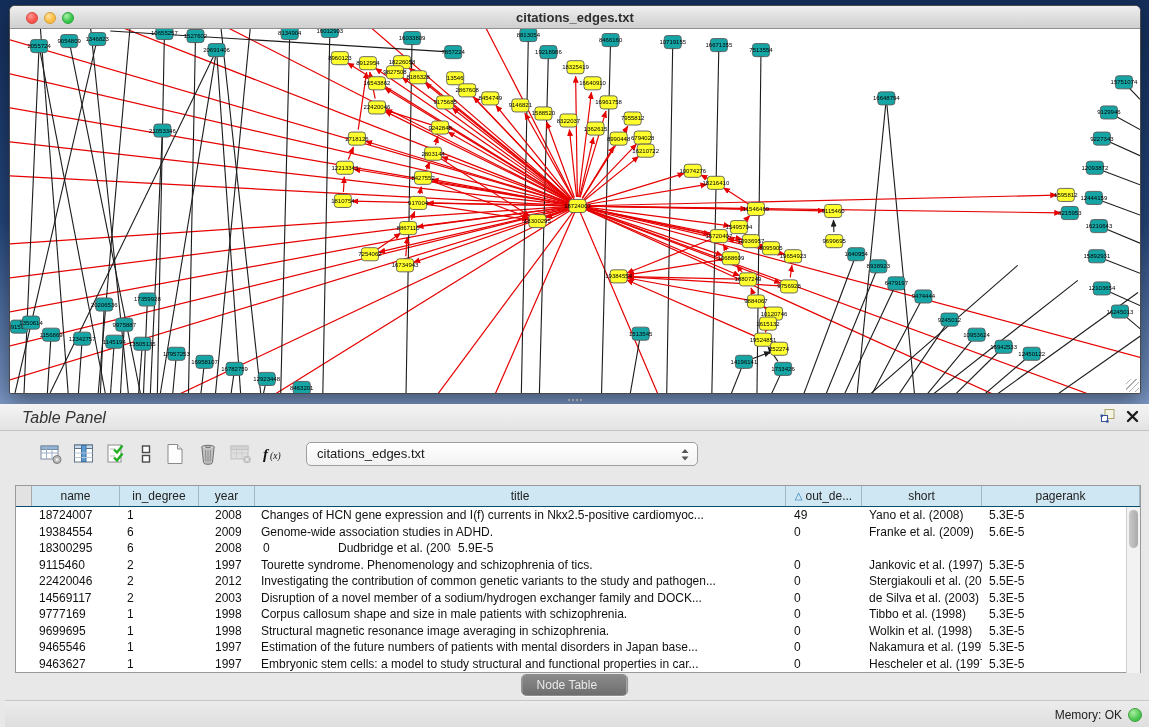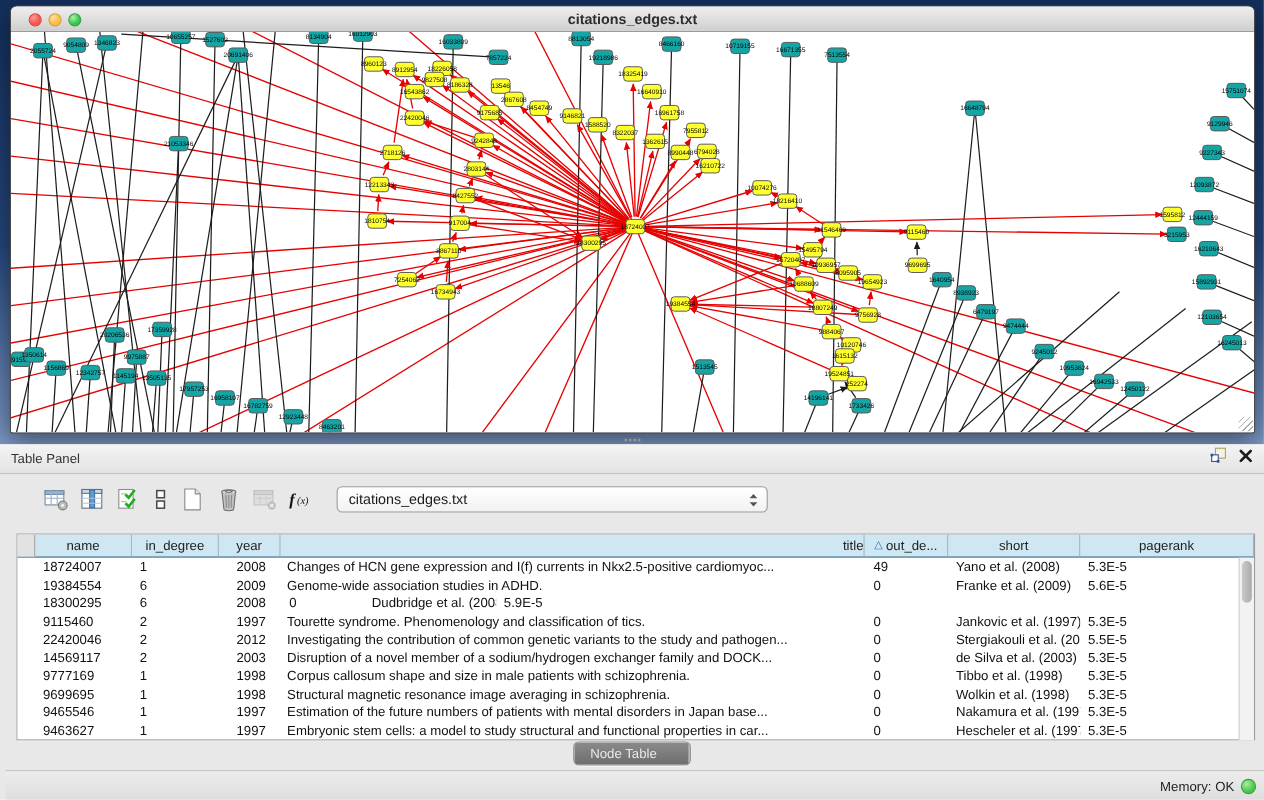--- a/index.html
+++ b/index.html
@@ -22,42 +22,42 @@
   .canvas { position:absolute; left:0; top:23px; right:0; bottom:0; background:#fff; overflow:hidden; border-radius:0 0 2px 2px; }
   .canvas svg { width:100%; height:100%; display:block; }
   .grip { position:absolute; right:1px; bottom:1px; width:13px; height:13px;
           background:repeating-linear-gradient(135deg, transparent 0 3px, #9a9a9a 3px 4px); opacity:.8; }
 
   
   .table-panel { position:absolute; left:0; top:404px; width:1149px; height:323px; background:#e8e8e8; }
   .splitter-grip { position:absolute; left:567px; top:-6px; width:16px; height:5px;
                    background:radial-gradient(circle, #9a9a9a 1px, transparent 1.4px); background-size:4px 4px; }
   .panel-header { position:relative; height:27px; background:linear-gradient(#f4f4f4,#e3e3e3);
-                  border-bottom:1px solid #c2c2c2; font-size:12px; color:#333; line-height:27px; padding-left:10px; }
+                  border-bottom:1px solid #c2c2c2; font-size:16px; color:#333; line-height:27px; padding-left:22px;font-style:italic; }
   .ph-icons { position:absolute; right:10px; top:0; height:27px; display:flex; align-items:center; gap:10px; }
   .toolbar { display:flex; align-items:center; height:46px; padding-left:38px; }
   .tb-btn { width:26px; height:26px; display:flex; align-items:center; justify-content:center; margin-right:7px; }
   .tb-btn.narrow { width:18px; }
   .tb-btn.disabled { opacity:.55; }
   .dropdown { position:relative; width:392px; height:24px; margin-left:12px; background:linear-gradient(#fff,#f2f2f2);
               border:1px solid #9e9e9e; border-radius:5px; font-size:13px; color:#1a1a1a; line-height:22px; padding-left:10px; }
   .dd-arrows { position:absolute; right:6px; top:4px; }
 
   
   .table-box { position:absolute; left:15px; top:81px; right:8px; height:188px; background:#fff; border:1px solid #9a9a9a; }
   .thead { display:flex; height:21px; background:#cfe7f3; border-bottom:1px solid #0c4a6e; }
   .hcell { display:flex; align-items:center; justify-content:center; font-size:12px; color:#222;
            border-right:1px solid #9fb9c6; height:100%; gap:3px; overflow:hidden; white-space:nowrap; }
   .hcell.corner { background:#e2e2e2; border-right:1px solid #a8a8a8; }
   .sort-tri { color:#2a7ab5; font-size:10px; line-height:10px; }
   .tbody { position:relative; }
   .trow { display:flex; height:16.5px; background:#fff; }
   .tcell { font-size:12px; color:#111; line-height:16.5px; white-space:nowrap; overflow:hidden; }
   .c0 { width:16px; } .c1 { width:88px; padding-left:7px; } .c2 { width:79px; padding-left:7px; }
-  .c3 { width:56px; padding-left:16px; } .c4 { width:531px; padding-left:6px;justify-content:flex-end; }
+  .c3 { width:56px; padding-left:16px; } .c4 { width:531px; padding-left:6px; }
   .c5 { width:76px; padding-left:8px; } .c6 { width:120px; padding-left:7px; } .c7 { flex:1; padding-left:7px; }
   .vscroll { position:absolute; right:0; top:21px; width:14px; height:166px; background:#f2f2f2; border-left:1px solid #d0d0d0; }
   .vthumb { position:absolute; left:2px; top:3px; width:9px; height:38px; background:linear-gradient(90deg,#c9c9c9,#ababab); border-radius:5px; }
 
   
   .tabs { position:absolute; top:270px; left:50%; transform:translateX(-50%); display:flex; height:22px;
           border:1px solid #8d8d8d; border-radius:5px; overflow:hidden; background:#fafafa;
           box-shadow:0 1px 0 rgba(255,255,255,.7);flex-direction:column; }
   .tab { padding:0 15px; font-size:12px; line-height:21px; color:#111; background:linear-gradient(#fdfdfd,#ededed);
          border-right:1px solid #9d9d9d; }
@@ -853,21 +853,21 @@
             <div class="tcell c3">2008</div>
             <div class="tcell c5">0</div>
             <div class="tcell c6">Dudbridge et al. (2008)</div>
             <div class="tcell c7">5.9E-5</div>
           </div>
           <div class="trow">
             <div class="tcell c0"></div>
             <div class="tcell c1">9115460</div>
             <div class="tcell c2">2</div>
             <div class="tcell c3">1997</div>
-            <div class="tcell c4">Tourette syndrome. Phenomenology and classification of tics.</div>
+            <div class="tcell c4">Tourette syndrome. Phenomenology and schizophrenia of tics.</div>
             <div class="tcell c5">0</div>
             <div class="tcell c6">Jankovic et al. (1997)</div>
             <div class="tcell c7">5.3E-5</div>
           </div>
           <div class="trow">
             <div class="tcell c0"></div>
             <div class="tcell c1">22420046</div>
             <div class="tcell c2">2</div>
             <div class="tcell c3">2012</div>
             <div class="tcell c4">Investigating the contribution of common genetic variants to the study and pathogen...</div>

